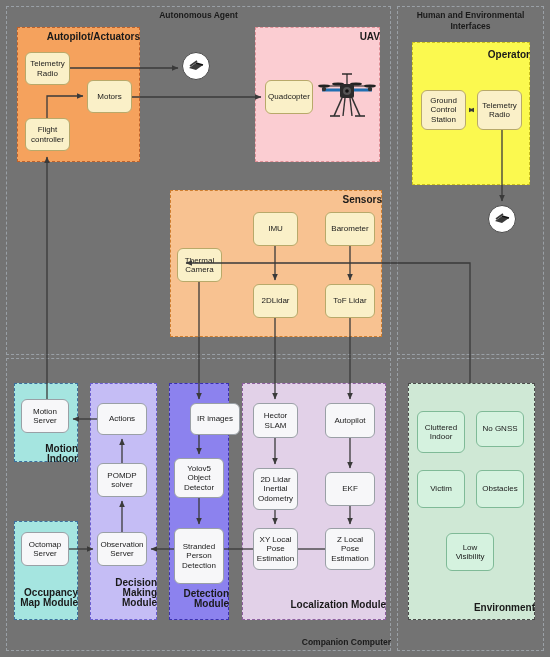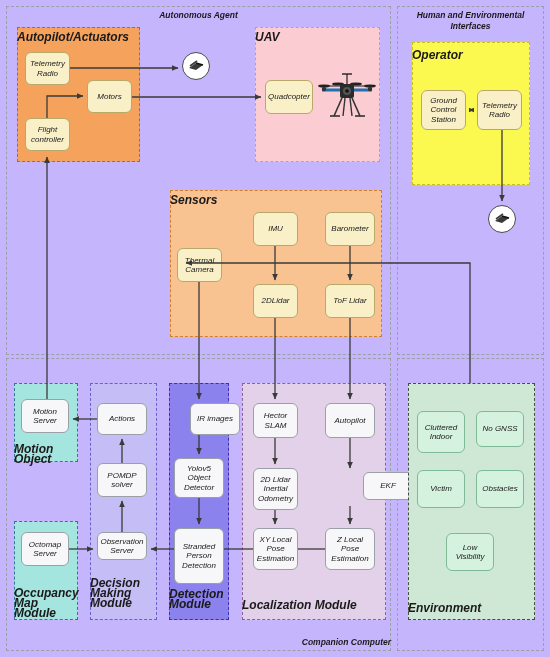--- a/index.html
+++ b/index.html
@@ -7,23 +7,22 @@
     padding: 0;
     background: #ffffff;
   }
   body {
     font-family: "Liberation Sans", sans-serif;
   }
   #canvas {
     position: relative;
     width: 550px;
     height: 657px;
-    background: #c4b5fd;
+    background: #737373;
     overflow: hidden;
-    font-style: italic;
   }
   .zone {
     position: absolute;
     box-sizing: border-box;
     border: 1px dashed #9aa0a6;
   }
   .zone-title {
     position: absolute;
     width: 100%;
     text-align: center;
@@ -33,23 +32,23 @@
     line-height: 11px;
   }
   .group {
     position: absolute;
     box-sizing: border-box;
     border: 1px dashed #666;
   }
   .group-title {
     position: absolute;
     width: 100%;
-    text-align: left;
+    text-align: right;
     font-weight: bold;
-    font-size: 12px;
+    font-size: 10px;
     color: #1a1a1a;
     line-height: 10px;
   }
   .node {
     position: absolute;
     box-sizing: border-box;
     display: flex;
     align-items: center;
     justify-content: center;
     text-align: center;
@@ -167,21 +166,21 @@
 
   <div class="node node-cream" style="left:253px; top:212px; width:45px; height:34px;">IMU</div>
 
   <div class="node node-cream" style="left:325px; top:212px; width:50px; height:34px;">Barometer</div>
 
   <div class="node node-cream" style="left:253px; top:284px; width:45px; height:34px;">2DLidar</div>
 
   <div class="node node-cream" style="left:325px; top:284px; width:50px; height:34px;">ToF Lidar</div>
 
   <div class="group" style="left:14px; top:383px; width:64px; height:79px; background:#a5e5e0; border-color:#3b6f9e;"></div>
-  <div class="group-title" style="left:14px; top:444px; width:64px;">Motion Object</div>
+  <div class="group-title" style="left:14px; top:444px; width:64px;">Motion Indoor</div>
 
   <div class="node node-white" style="left:21px; top:399px; width:48px; height:34px; white-space:pre-line;">Motion
 Server</div>
 
   <div class="group" style="left:14px; top:521px; width:64px; height:99px; background:#a5e5e0; border-color:#3b6f9e;"></div>
   <div class="group-title" style="left:14px; top:588px; width:64px; white-space:pre-line;">Occupancy
 Map Module</div>
 
   <div class="node node-white" style="left:21px; top:532px; width:48px; height:34px; white-space:pre-line;">Octomap
 Server</div>
@@ -189,21 +188,21 @@
   <div class="group" style="left:90px; top:383px; width:67px; height:237px; background:#c5bdf5; border-color:#6a5ed0;"></div>
   <div class="group-title" style="left:90px; top:578px; width:67px; white-space:pre-line;">Decision
 Making
 Module</div>
 
   <div class="node node-white" style="left:97px; top:403px; width:50px; height:32px;">Actions</div>
 
   <div class="node node-white" style="left:97px; top:463px; width:50px; height:34px; white-space:pre-line;">POMDP
 solver</div>
 
-  <div class="node node-white" style="left:97px; top:532px; width:50px; height:28px; white-space:pre-line;">Observation
+  <div class="node node-white" style="left:97px; top:532px; width:50px; height:34px; white-space:pre-line;">Observation
 Server</div>
 
   <div class="group" style="left:169px; top:383px; width:60px; height:237px; background:#8c82ee; border-color:#3a30b0;"></div>
   <div class="group-title" style="left:169px; top:589px; width:60px; white-space:pre-line;">Detection
 Module</div>
 
   <div class="node node-white" style="left:190px; top:403px; width:50px; height:32px;">IR images</div>
 
   <div class="node node-white" style="left:174px; top:458px; width:50px; height:40px; white-space:pre-line;">Yolov5
 Object
@@ -222,21 +221,21 @@
   <div class="node node-white" style="left:253px; top:468px; width:45px; height:42px; white-space:pre-line;">2D Lidar
 Inertial
 Odometry</div>
 
   <div class="node node-white" style="left:253px; top:528px; width:45px; height:42px; white-space:pre-line;">XY Local
 Pose
 Estimation</div>
 
   <div class="node node-white" style="left:325px; top:403px; width:50px; height:35px;">Autopilot</div>
 
-  <div class="node node-white" style="left:325px; top:472px; width:50px; height:28px;margin-left:38px;">EKF</div>
+  <div class="node node-white" style="left:325px; top:472px; width:50px; height:34px;">EKF</div>
 
   <div class="node node-white" style="left:325px; top:528px; width:50px; height:42px; white-space:pre-line;">Z Local
 Pose
 Estimation</div>
 
   <div class="group" style="left:408px; top:383px; width:127px; height:237px; background:#cfe8d5; border-color:#4a4a4a;"></div>
   <div class="group-title" style="left:408px; top:603px; width:127px;">Environment</div>
 
   <div class="node node-green" style="left:417px; top:411px; width:48px; height:42px; white-space:pre-line;">Cluttered
 Indoor</div>

